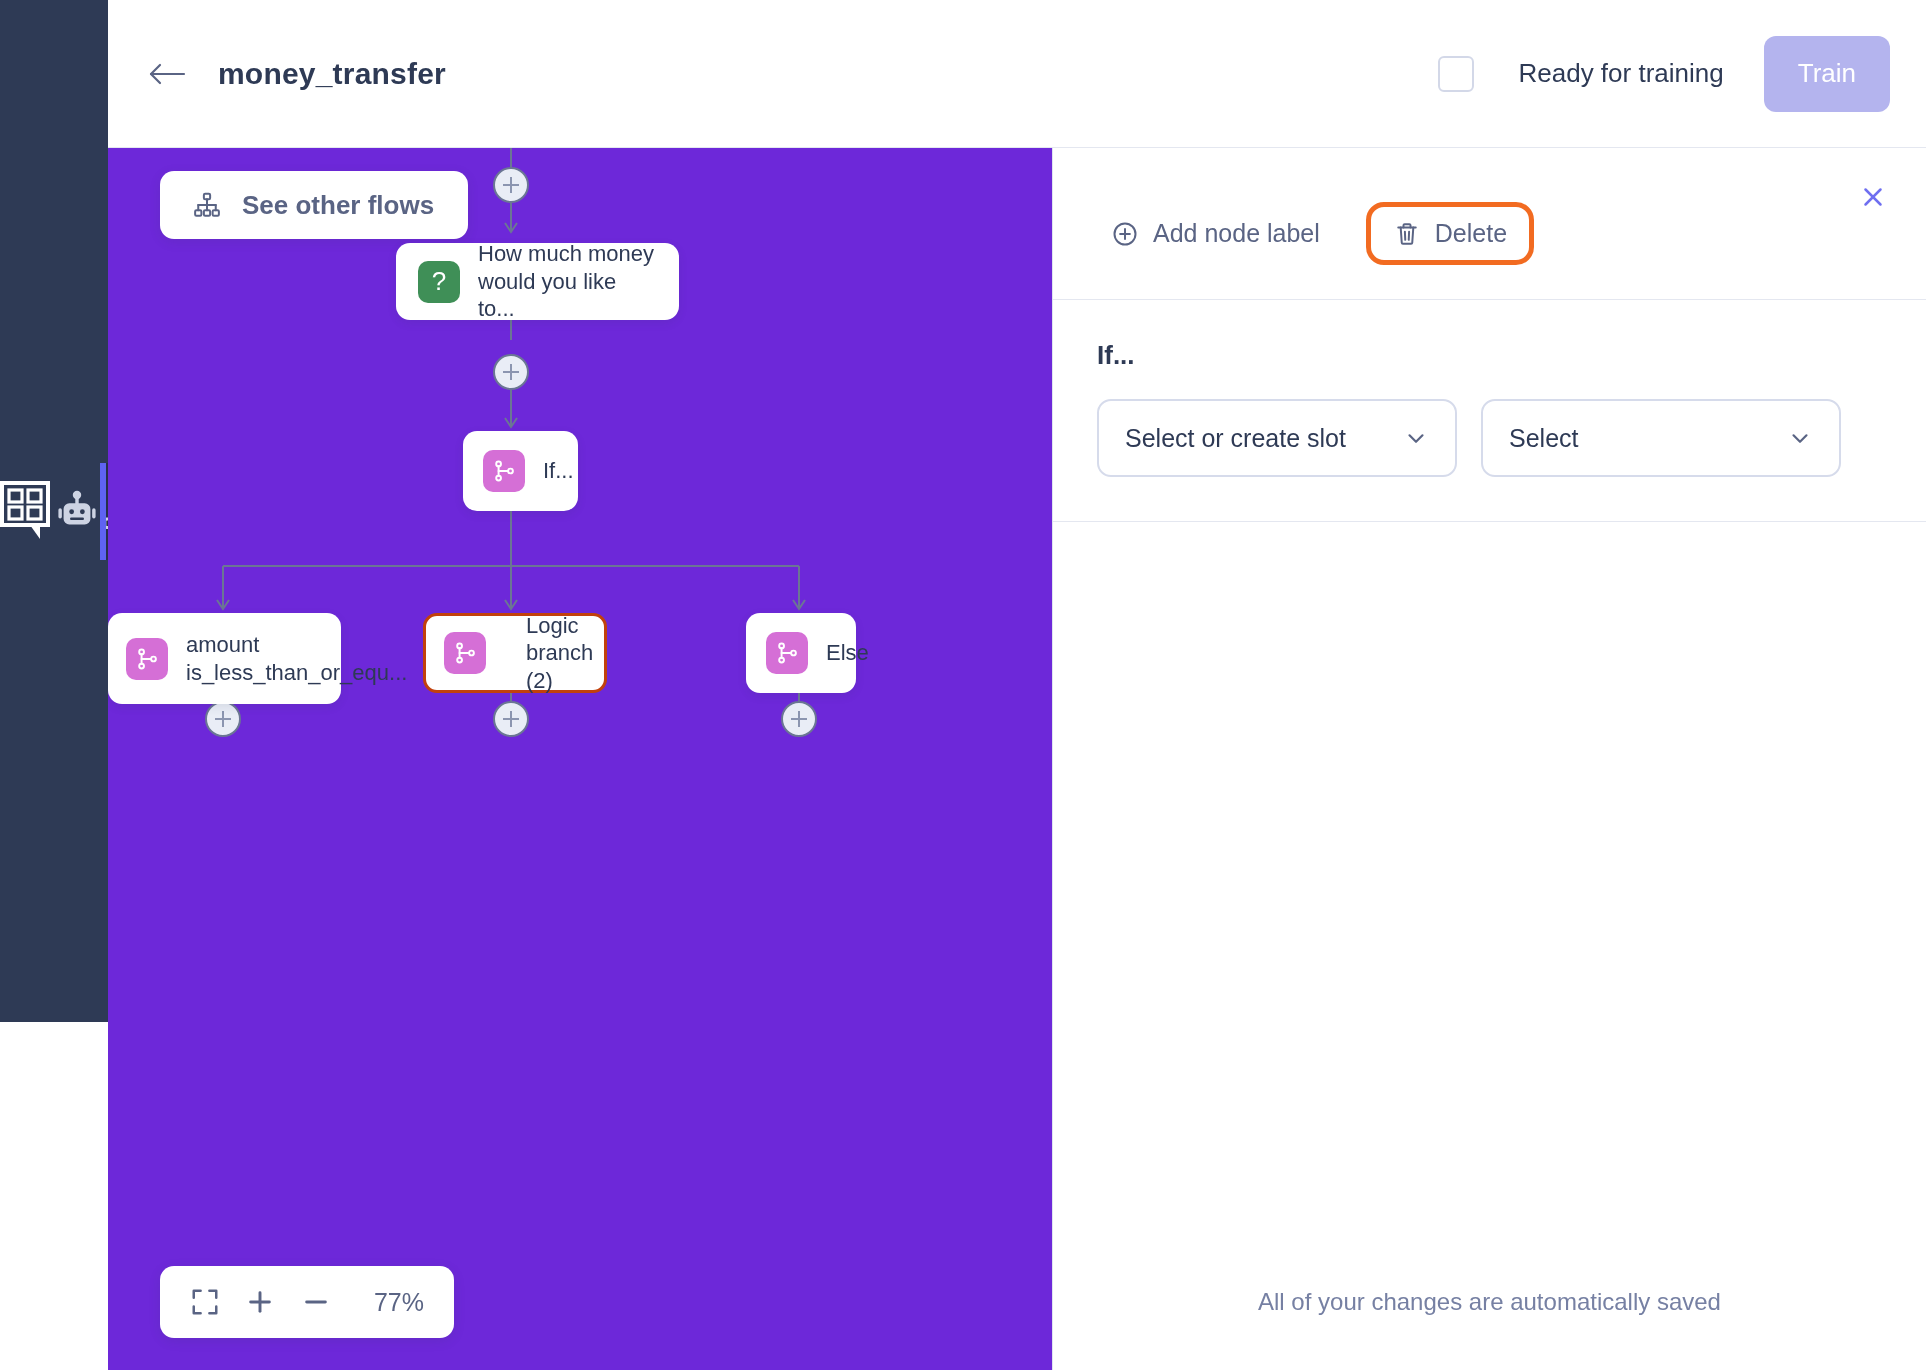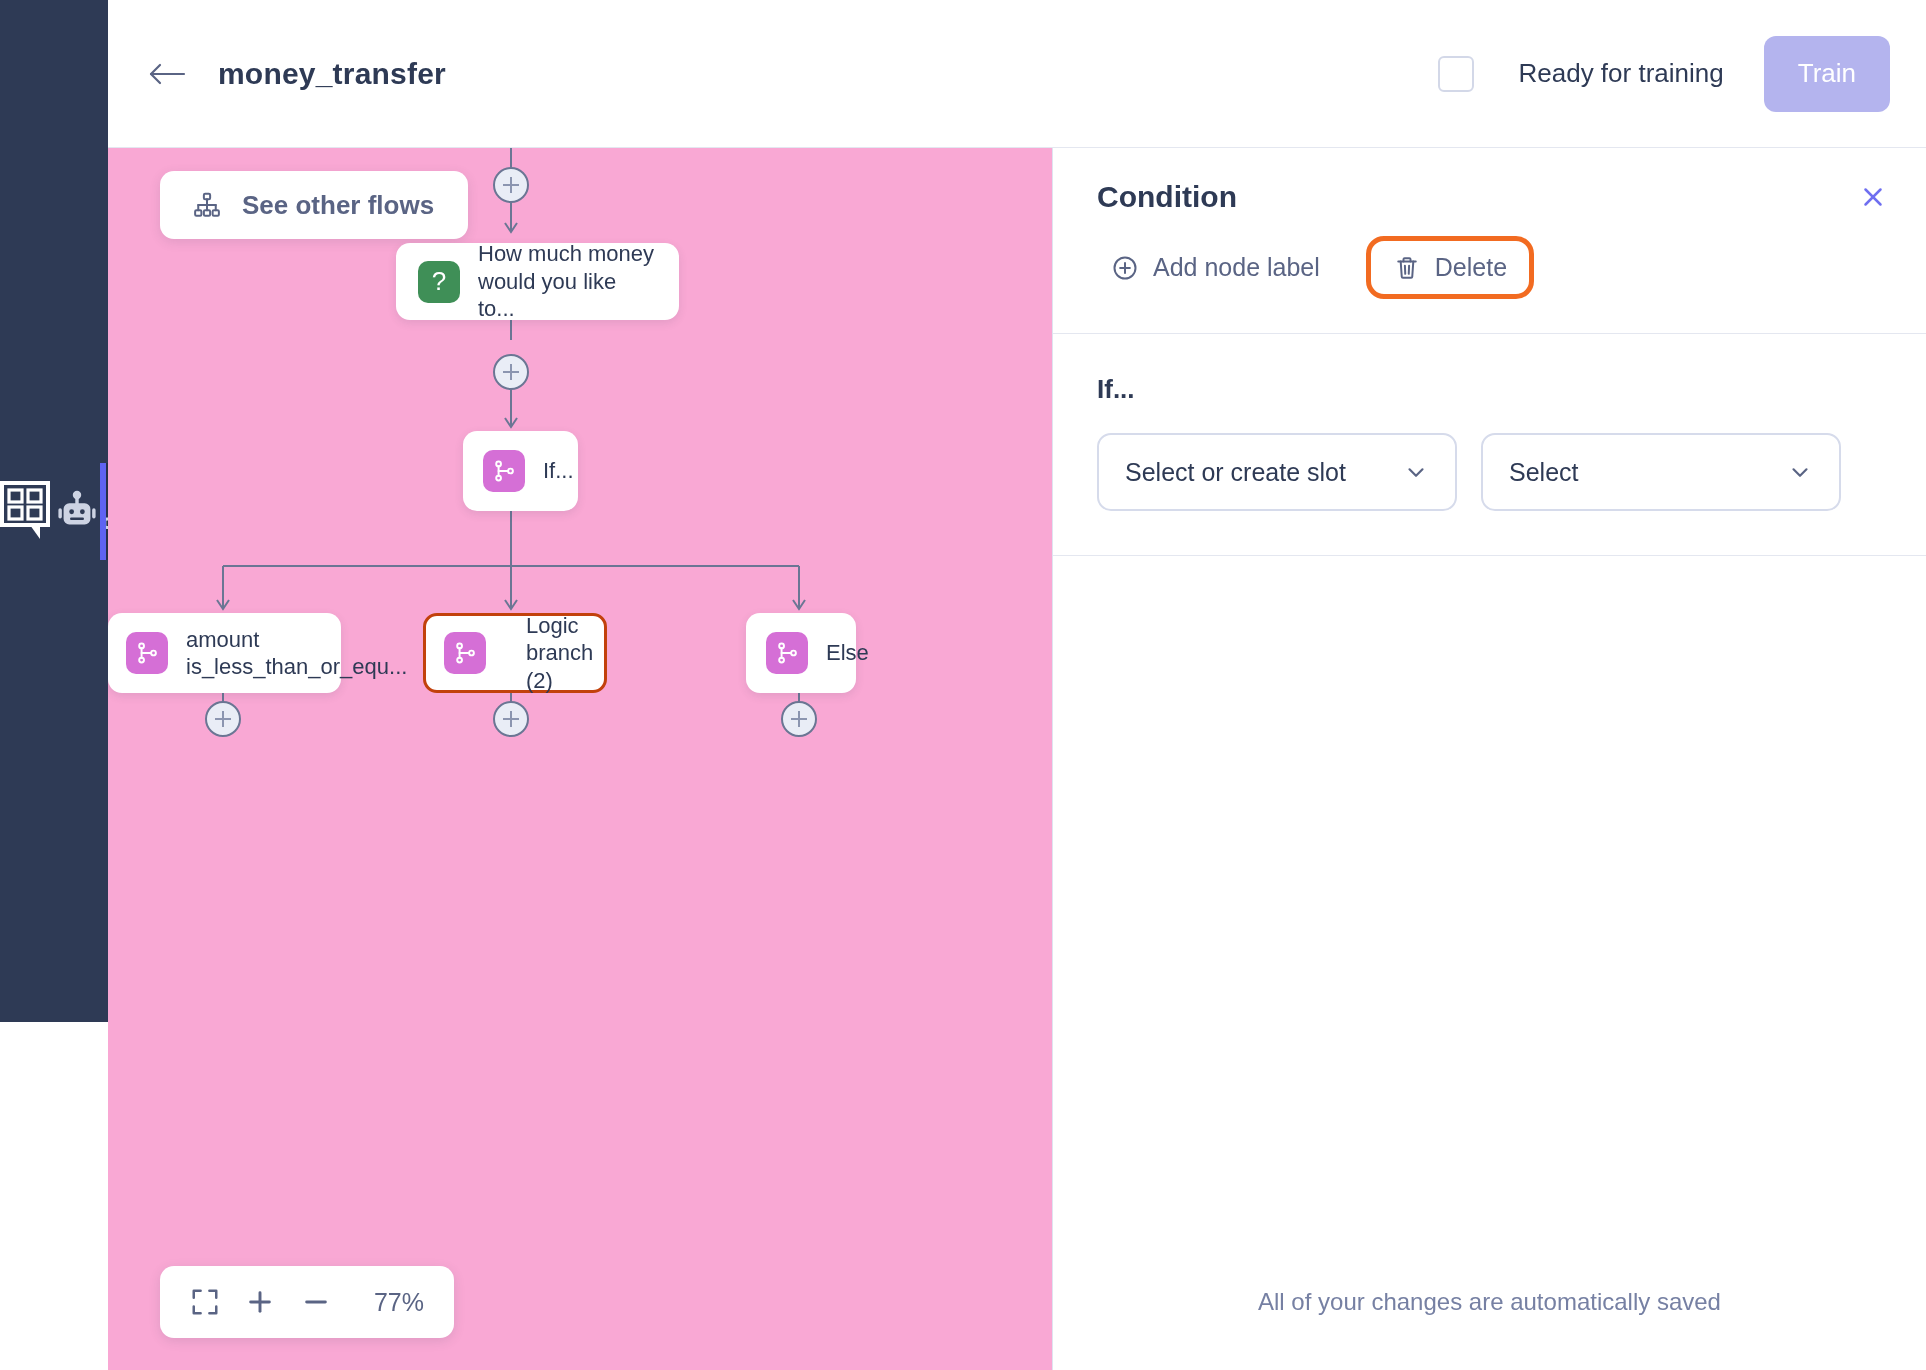--- a/index.html
+++ b/index.html
@@ -79,21 +79,21 @@
     font-size: 26px; border: none; border-radius: 12px;
     padding: 15px 34px; height: 76px; cursor: pointer;
     font-family: "Liberation Sans", sans-serif;
   }
 
   
   .body-row { flex: 1 1 auto; display: flex; min-height: 0; }
 
   .canvas {
     position: relative; flex: 1 1 auto;
-    background: #f9a8d4;
+    background: #6d28d9;
     overflow: hidden;
     border-right: 1px solid #dfe4f0;
   }
   .canvas-svg { position: absolute; left: 0; top: 0; }
 
   .node {
     position: absolute; background: #ffffff; border-radius: 14px;
     box-shadow: 0 3px 10px rgba(46,58,85,.11);
     display: flex; align-items: center;
     cursor: pointer;
@@ -331,21 +331,21 @@
               <circle cx="7" cy="5.5" r="2.2"></circle>
                 <circle cx="7" cy="18.5" r="2.2"></circle>
                 <circle cx="18" cy="12" r="2.2"></circle>
               <path d="M7 7.7v8.6"></path>
                 <path d="M7 12h8.8"></path>
             </svg>
           </div>
           <div class="node-label">If...</div>
         </div>
 
-        <div class="node" style="left:0px; top:465px; width:233px; height:80px; padding:0 18px;">
+        <div class="node" style="left:0px; top:465px; width:233px; height:91px; padding:0 18px;">
           <div class="node-icon pink">
             <svg width="26" height="26" viewBox="0 0 24 24" fill="none" stroke="#ffffff" stroke-width="1.8" stroke-linecap="round">
               <circle cx="7" cy="5.5" r="2.2"></circle>
                 <circle cx="7" cy="18.5" r="2.2"></circle>
                 <circle cx="18" cy="12" r="2.2"></circle>
               <path d="M7 7.7v8.6"></path>
                 <path d="M7 12h8.8"></path>
             </svg>
           </div>
           <div class="node-label">amount
@@ -398,21 +398,20 @@
               <line x1="5" y1="12" x2="19" y2="12"></line>
             </svg>
           </div>
           <div class="zoom-pct">77%</div>
         </div>
       </div>
 
       <div class="panel">
 
         <div class="panel-head">
-          <div class="panel-title">Condition</div>
           <div class="panel-close">
             <svg width="30" height="30" viewBox="0 0 24 24" fill="none" stroke="#6f6ff0" stroke-width="2" stroke-linecap="round">
               <line x1="6" y1="6" x2="18" y2="18"></line>
                 <line x1="18" y1="6" x2="6" y2="18"></line>
             </svg>
           </div>
 
           <div class="panel-actions">
             <div class="action-btn">
               <svg width="28" height="28" viewBox="0 0 24 24" fill="none" stroke="#5a6484" stroke-width="1.7" stroke-linecap="round">

